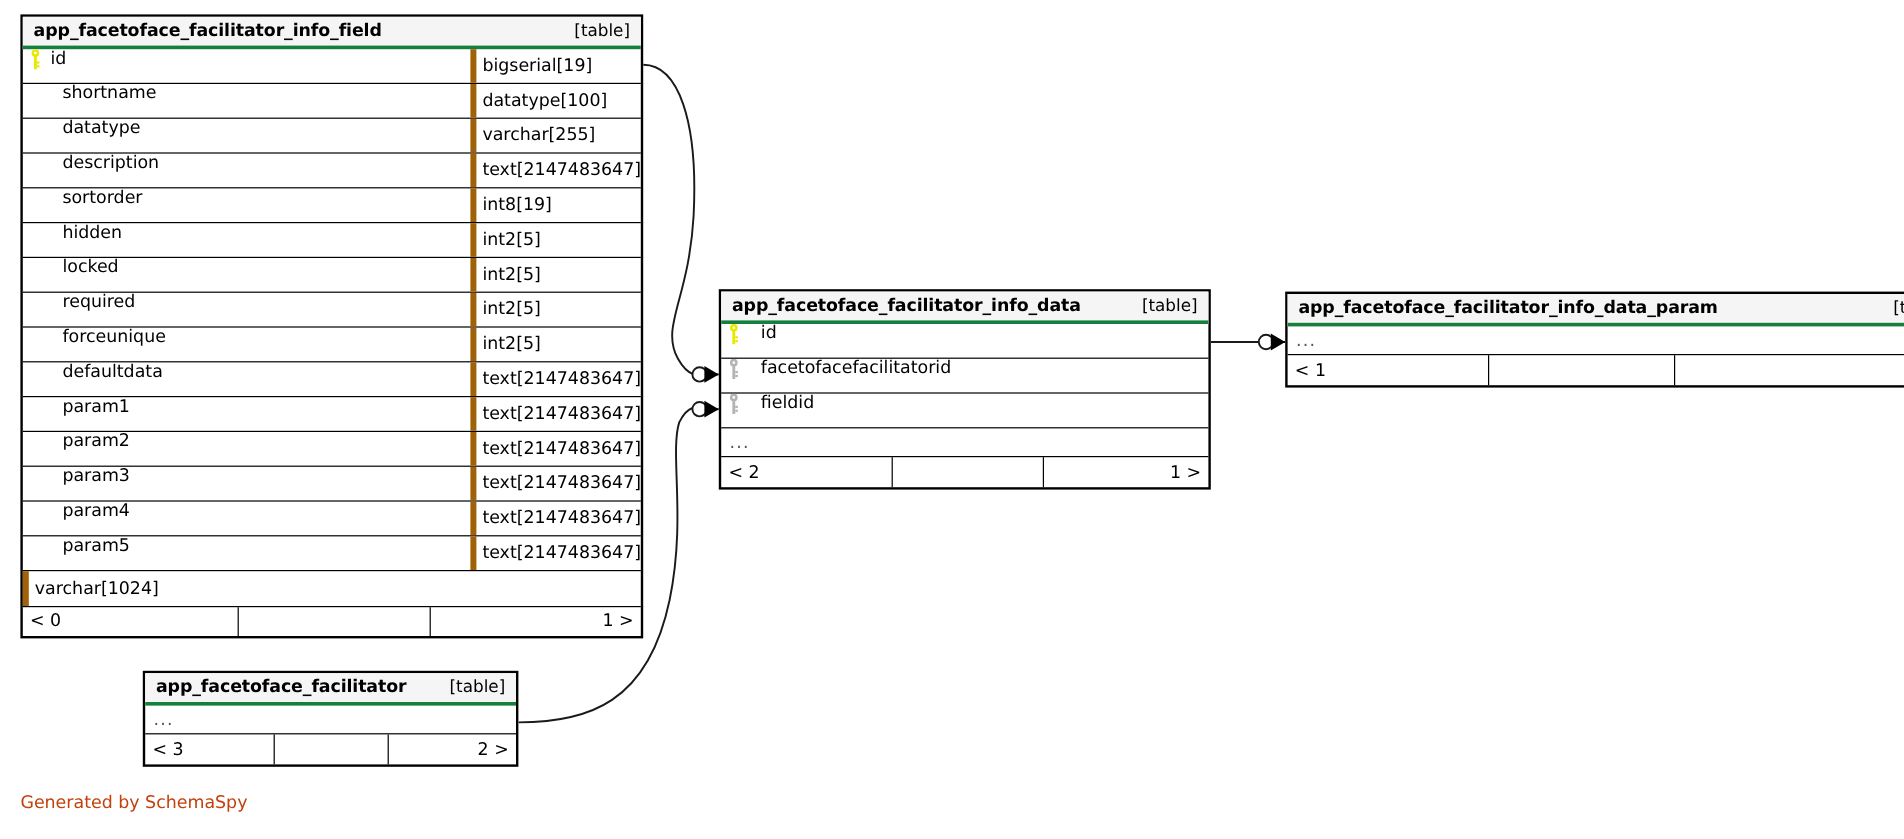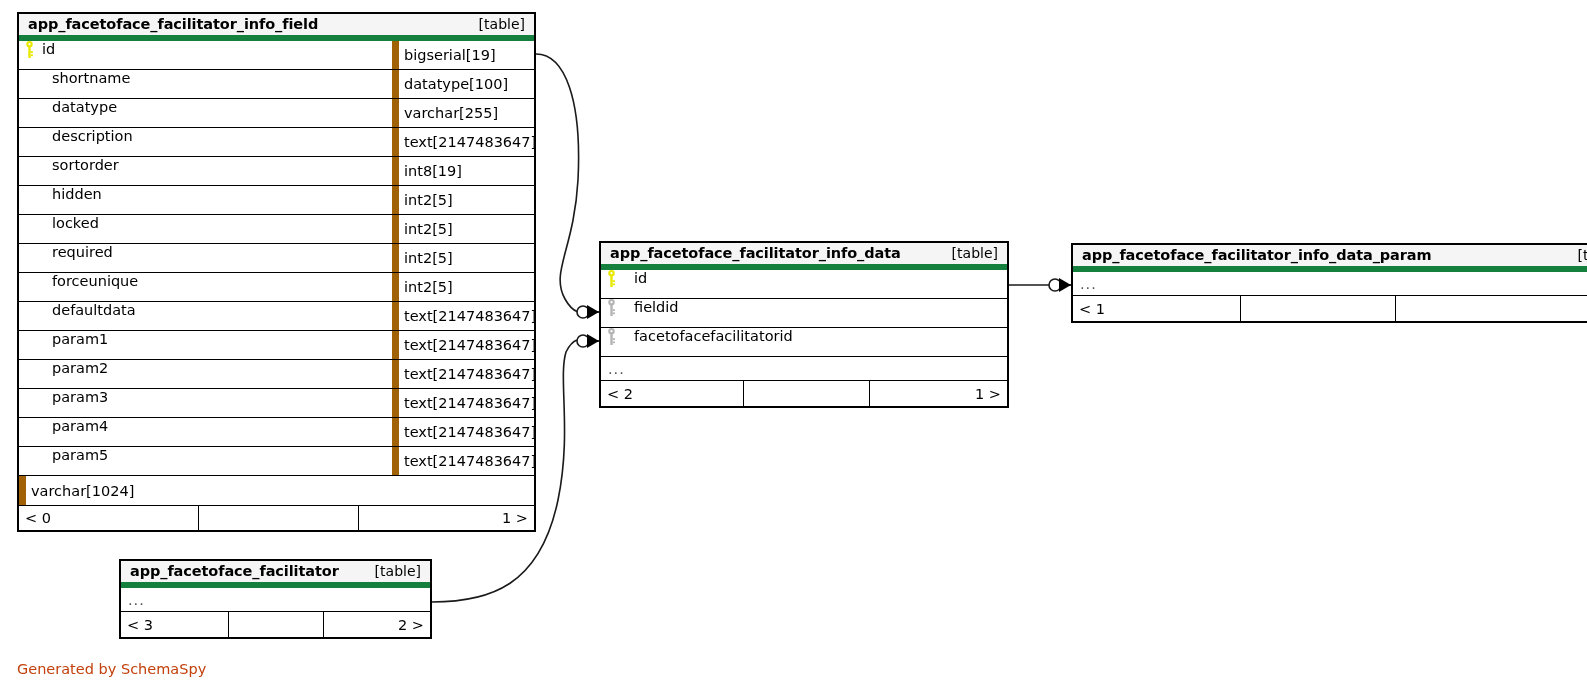--- a/index.html
+++ b/index.html
@@ -36,21 +36,21 @@
     background: #ffffff;
     border: 2px solid #000000;
     font-size: 14.5px;
     color: #000000;
   }
   .node-title {
     display: flex;
     align-items: center;
     justify-content: space-between;
     background: #f5f5f5;
-    border-bottom: 6px solid #15803d;
+    border-bottom: 3px solid #15803d;
     padding: 4px 9px 5px 9px;
     box-sizing: border-box;
     height: 27px;
   }
   .node-title .tname {
     font-weight: bold;
     font-size: 14.5px;
     letter-spacing: -0.1px;
     white-space: nowrap;
   }
@@ -78,21 +78,21 @@
     overflow: hidden;
     white-space: nowrap;
   }
   .cell-type {
     flex: 1 1 auto;
     box-sizing: border-box;
     height: 100%;
     display: flex;
     align-items: center;
     padding-left: 5px;
-    border-left: 7px solid #a16207;
+    border-left: 5px solid #a16207;
     white-space: nowrap;
   }
   .keyslot {
     width: 18px;
     flex: 0 0 18px;
     display: flex;
     align-items: center;
     justify-content: center;
   }
   .indent { width: 10px; flex: 0 0 10px; }
@@ -376,38 +376,38 @@
           <span class="keyslot">
             <svg class="keyicon" width="9" height="17" viewBox="0 0 9 17">
               <circle cx="4.5" cy="3.2" r="3.2" fill="#b4b4b4"></circle>
               <circle cx="4.5" cy="3.2" r="1.1" fill="#ffffff"></circle>
               <rect x="3.3" y="5.6" width="2.4" height="11.4" fill="#b4b4b4"></rect>
               <rect x="5.7" y="10.2" width="2.2" height="1.8" fill="#b4b4b4"></rect>
               <rect x="5.7" y="13.4" width="2.2" height="1.8" fill="#b4b4b4"></rect>
             </svg>
           </span>
           <span class="indent"></span>
-          <span class="colname">fieldid</span>
+          <span class="colname">facetofacefacilitatorid</span>
         </div>
 
       </div>
 
       <div class="row">
         <div class="cell-name">
           <span class="keyslot">
             <svg class="keyicon" width="9" height="17" viewBox="0 0 9 17">
               <circle cx="4.5" cy="3.2" r="3.2" fill="#b4b4b4"></circle>
               <circle cx="4.5" cy="3.2" r="1.1" fill="#ffffff"></circle>
               <rect x="3.3" y="5.6" width="2.4" height="11.4" fill="#b4b4b4"></rect>
               <rect x="5.7" y="10.2" width="2.2" height="1.8" fill="#b4b4b4"></rect>
               <rect x="5.7" y="13.4" width="2.2" height="1.8" fill="#b4b4b4"></rect>
             </svg>
           </span>
           <span class="indent"></span>
-          <span class="colname">facetofacefacilitatorid</span>
+          <span class="colname">fieldid</span>
         </div>
 
       </div>
 
       <div class="ellipsis-row">...</div>
     </div>
 
     <div class="footer" style="border-top:none">
       <div class="fcell left" style="width:142px">&lt; 2</div>
       <div class="fcell" style="width:126px"></div>

